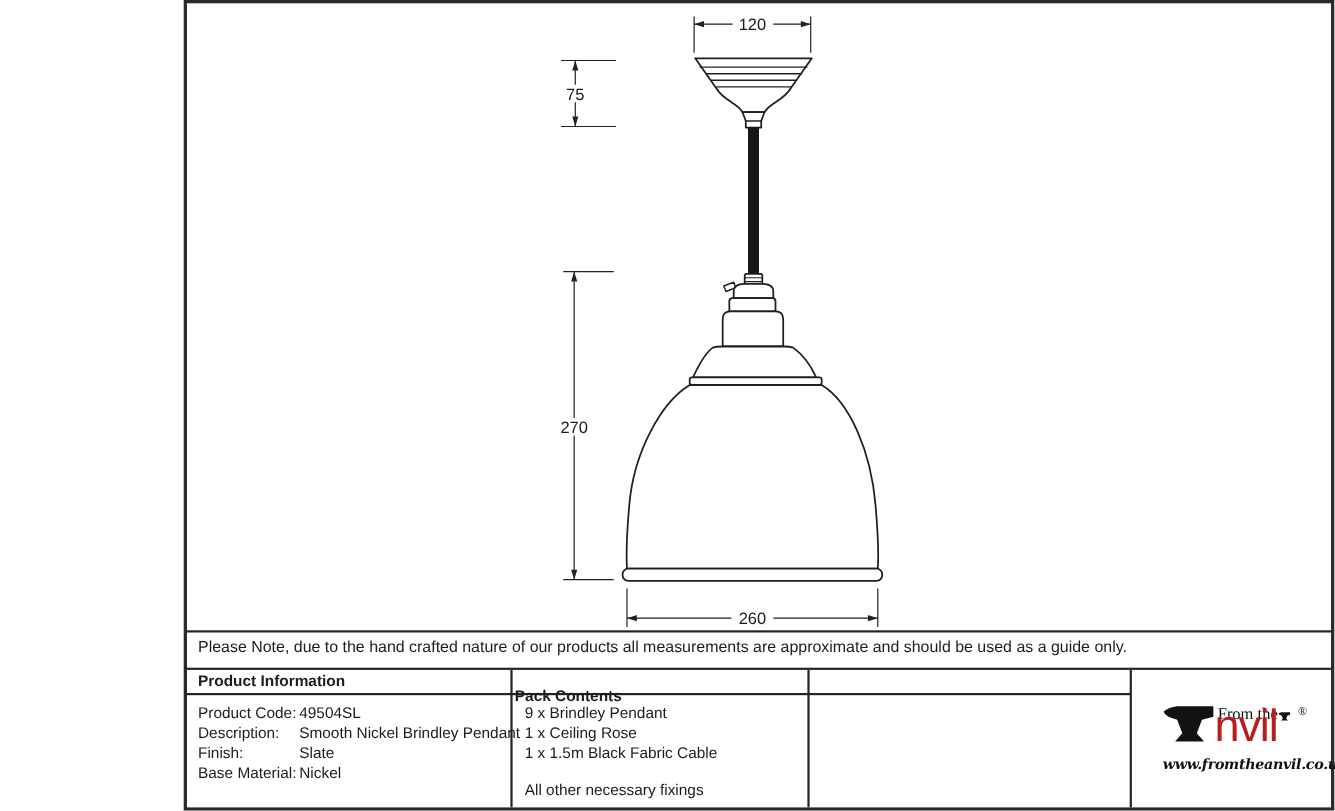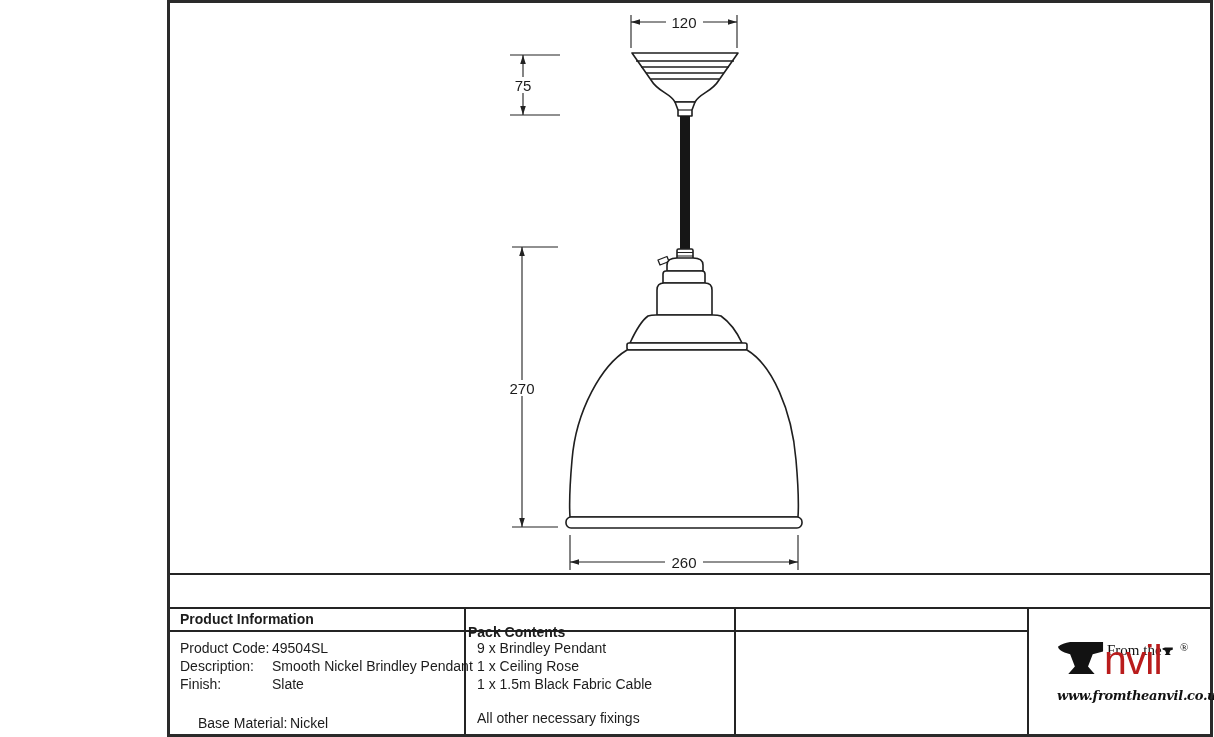--- a/index.html
+++ b/index.html
@@ -29,21 +29,21 @@
   }
   .th {
     position: absolute; font-size: 14px; font-weight: bold; top: 608px;
   }
   #th-product { left: 10px; }
   #th-pack { left: 298px; margin-top: 13px; }
   .cell { position: absolute; font-size: 14px; white-space: nowrap; }
   .lbl { left: 10px; }
   .val { left: 102px; }
   .pack { left: 307px; }
-  .r0 { top: 637px; } .r1 { top: 655px; } .r2 { top: 673px; } .r3 { top: 712px; margin-left: 18px; }
+  .r0 { top: 637px; } .r1 { top: 655px; } .r2 { top: 673px; } .r3 { top: 691px; }
   .r-footer { top: 707px; }
   
   .logo-box { position: absolute; left: 858px; top: 606px; width: 182px; height: 125px; }
   .anvil-svg { position: absolute; left: 29px; top: 31px; width: 47px; height: 38px; }
   .logo-from {
     position: absolute; left: 79px; top: 33px;
     font-family: "Liberation Serif", serif; font-size: 15px; color: #111;
   }
   .mini-anvil-svg { position: absolute; left: 134px; top: 38px; width: 11px; height: 9px; }
   .logo-nvil {
@@ -121,20 +121,21 @@
     </svg>
   </div>
 
   <div class="hline" id="line-note-top"></div>
   <div class="hline" id="line-note-bottom"></div>
   <div class="hline" id="line-header-bottom"></div>
   <div class="vline" id="v-div-1"></div>
   <div class="vline" id="v-div-2"></div>
   <div class="vline" id="v-div-3"></div>
 
+  <div class="note-text">Please Note, due to the hand crafted nature of our products all measurements are approximate and should be used as a guide only.</div>
 
   <div class="th" id="th-product">Product Information</div>
   <div class="th" id="th-pack">Pack Contents</div>
 
   <div class="cell lbl r0">Product Code:</div>
   <div class="cell val r0">49504SL</div>
   <div class="cell lbl r1">Description:</div>
   <div class="cell val r1">Smooth Nickel Brindley Pendant</div>
   <div class="cell lbl r2">Finish:</div>
   <div class="cell val r2">Slate</div>

